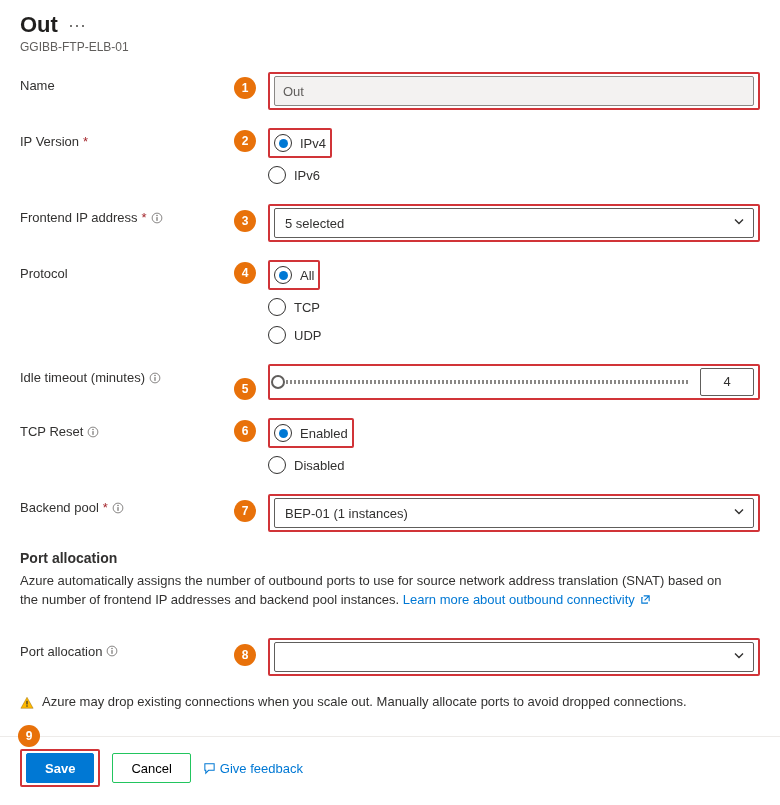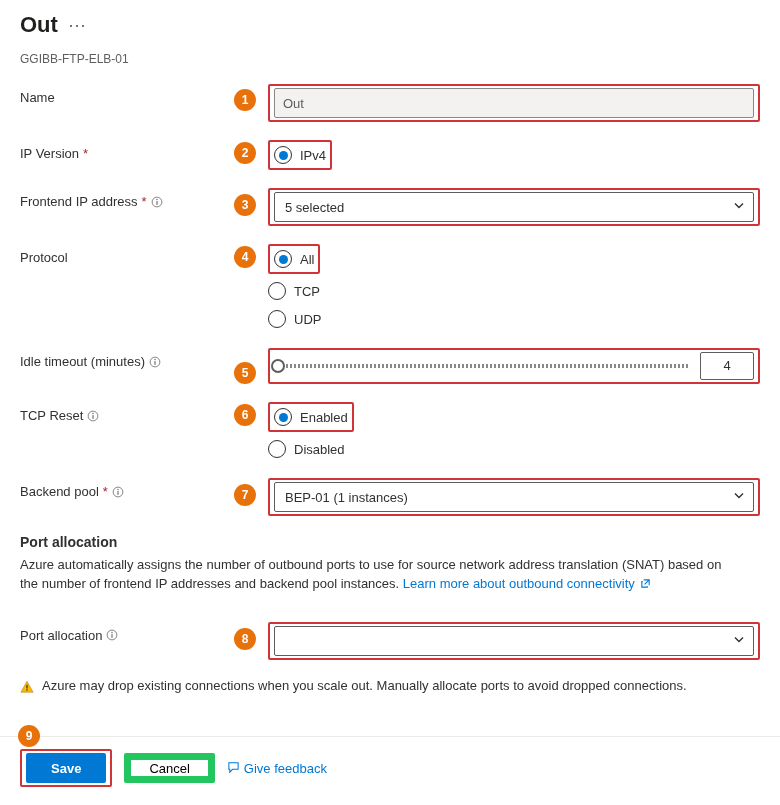--- a/index.html
+++ b/index.html
@@ -17,21 +17,21 @@
   .page {
     padding: 12px 20px 0 20px;
     height: 100%;
     position: relative;
   }
   .title-row { display: flex; align-items: center; gap: 10px; }
   .title {
     font-size: 22px; font-weight: 600; color: #201f1e;
   }
   .title-ellipsis { font-size: 18px; color: #605e5c; cursor: pointer; }
-  .subtitle { font-size: 12px; color: #605e5c; margin-top: 14px; margin-bottom: 18px; }
+  .subtitle { font-size: 12px; color: #605e5c; margin-top: 2px; margin-bottom: 18px; }
 
   .row {
     display: flex; align-items: flex-start;
     margin-bottom: 18px;
     position: relative;
     justify-content: center;
   }
   .label-col {
     width: 200px; flex: 0 0 200px;
     padding-top: 6px;
@@ -163,27 +163,27 @@
     padding: 12px 20px 18px 20px;
     display: flex; align-items: center; gap: 12px;
     background: #fff;
   }
   .btn {
     height: 30px;
     padding: 0 18px;
     border-radius: 2px;
     font-size: 13px;
     cursor: pointer;
-    border: 7px solid #22c55e;
+    border: 1px solid #22c55e;
     background: #fff;
   }
   .btn.primary {
     background: #0078d4; color: #fff; border-color: #0078d4; font-weight: 600;
   }
-  .feedback-link { color: #0078d4; font-size: 13px; cursor: pointer; display: inline-flex; align-items: flex-start; gap: 4px; }
+  .feedback-link { color: #0078d4; font-size: 13px; cursor: pointer; display: inline-flex; align-items: center; gap: 4px; }
   .fb-icon { width: 13px; height: 13px; }
   .save-wrap { position: relative; }
 
   .info-icon { width: 12px; height: 12px; color: #605e5c; }
 
   .slider-col { display: flex; flex-direction: column; }
 </style>
 </head>
 <body>
 
@@ -213,20 +213,24 @@
       <span class="req">*</span>
     </div>
     <div class="field-col">
       <div class="callout" style="top:2px;">2</div>
       <div class="radio-group">
         <div class="redbox" style="display:inline-flex;width:max-content;">
           <div class="radio-row">
             <span class="radio checked"></span>
             <span class="radio-label">IPv4</span>
           </div>
+        </div>
+        <div class="radio-row">
+          <span class="radio"></span>
+          <span class="radio-label">IPv6</span>
         </div>
       </div>
     </div>
   </div>
 
   <div class="row">
     <div class="label-col">
       <span>Frontend IP address</span>
       <span class="req">*</span>
       <svg class="info-icon" viewBox="0 0 16 16">

